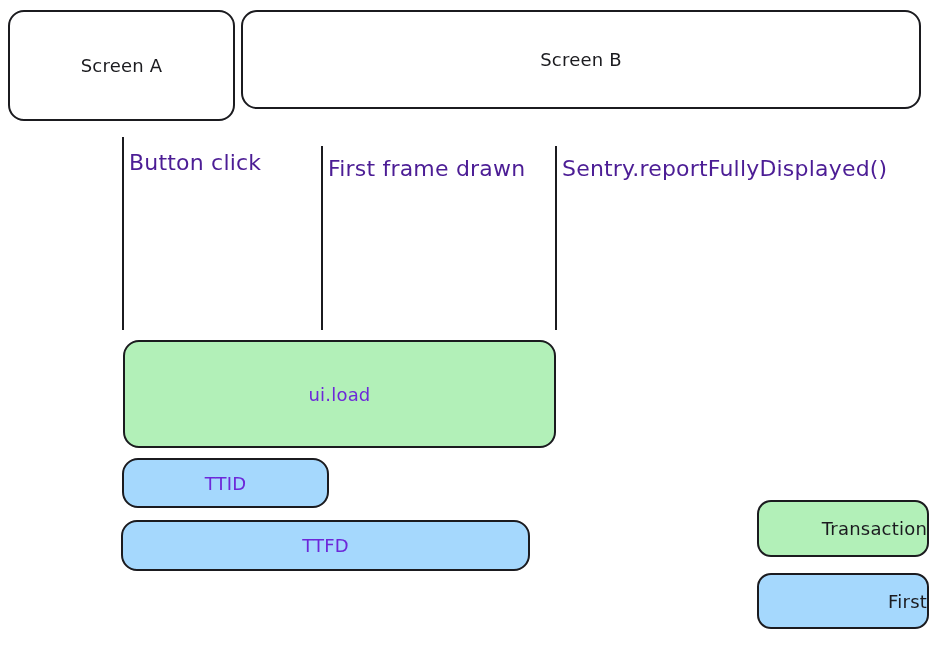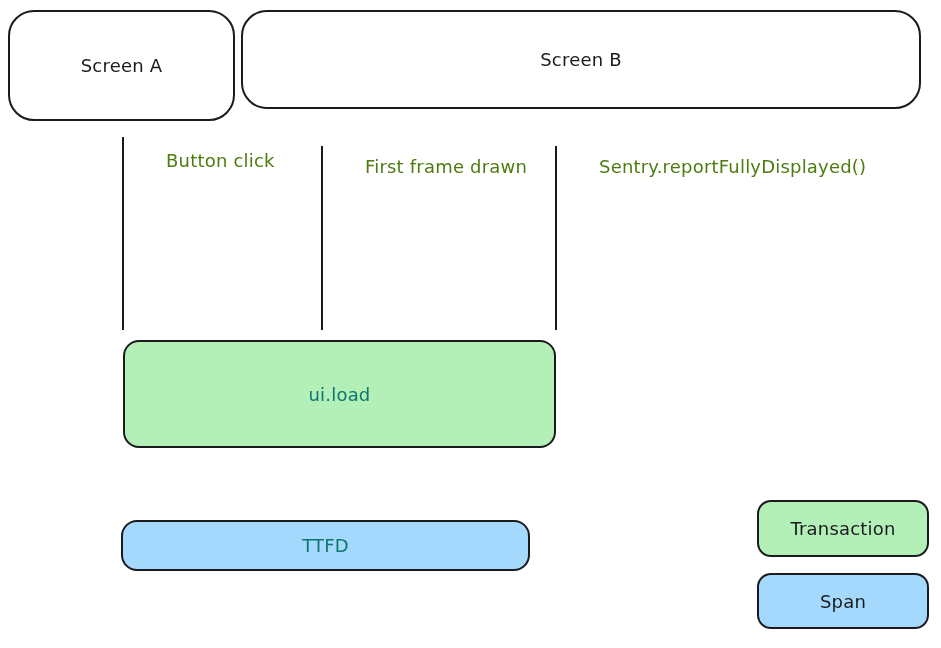--- a/index.html
+++ b/index.html
@@ -24,72 +24,71 @@
     color: #1b1b1f;
     letter-spacing: 0.2px;
     white-space: nowrap;
   }
   
   .screen-box {
     position: absolute;
     box-sizing: border-box;
     background: #ffffff;
     border: 2.4px solid #1b1b1f;
-    border-radius: 26px;
+    border-radius: 16px;
     display: flex;
     align-items: center;
     justify-content: center;
   }
   .screen-box .label {
     font-size: 18px;
     color: #1b1b1f;
   }
   #screen-a { left: 8px;   top: 10px;  width: 227px; height: 111px; }
   #screen-b { left: 241px; top: 10px;  width: 680px; height: 99px; }
 
   
   .marker {
     position: absolute;
     width: 0;
     border-left: 2.4px solid #1b1b1f;
   }
   .marker-label {
     position: absolute;
-    font-size: 18px;
-    color: #4d7c0f;
+    font-size: 22px;
+    color: #4c1d95;
     line-height: 1;
-    margin-left: 37px;
   }
 
   
   .bar {
     position: absolute;
     box-sizing: border-box;
     border: 2.4px solid #1b1b1f;
     border-radius: 16px;
     display: flex;
     align-items: center;
     justify-content: center;
   }
   .bar .bar-label {
     font-size: 18px;
-    color: #0f766e;
+    color: #6d28d9;
   }
   .bar.transaction { background: #b2f0b8; }
   .bar.span        { background: #a5d8fd; }
 
   
   .legend-chip {
     position: absolute;
     box-sizing: border-box;
     border: 2.4px solid #1b1b1f;
     border-radius: 14px;
     display: flex;
     align-items: center;
-    justify-content: center;
+    justify-content: flex-end;
   }
   .legend-chip .legend-label {
     font-size: 18px;
     color: #1b1b1f;
   }
   .legend-chip.transaction { background: #b2f0b8; }
   .legend-chip.span        { background: #a5d8fd; }
 </style>
 </head>
 <body>
@@ -110,26 +109,29 @@
   <div class="marker" style="left:321px; top:146px; height:184px;"></div>
   <div class="marker-label hand" style="left:328px; top:158px;">First frame drawn</div>
 
   <div class="marker" style="left:555px; top:146px; height:184px;"></div>
   <div class="marker-label hand" style="left:562px; top:158px;">Sentry.reportFullyDisplayed()</div>
 
   <div class="bar transaction" style="left:123px; top:340px; width:433px; height:108px;">
     <span class="bar-label hand">ui.load</span>
   </div>
 
+  <div class="bar span" style="left:122px; top:458px; width:207px; height:50px;">
+    <span class="bar-label hand">TTID</span>
+  </div>
 
   <div class="bar span" style="left:121px; top:520px; width:409px; height:51px;">
     <span class="bar-label hand">TTFD</span>
   </div>
 
   <div class="legend-chip transaction" style="left:757px; top:500px; width:172px; height:57px;">
     <span class="legend-label hand">Transaction</span>
   </div>
 
   <div class="legend-chip span" style="left:757px; top:573px; width:172px; height:56px;">
-    <span class="legend-label hand">Span</span>
+    <span class="legend-label hand">First</span>
   </div>
 
 </div>
 
 </body></html>

